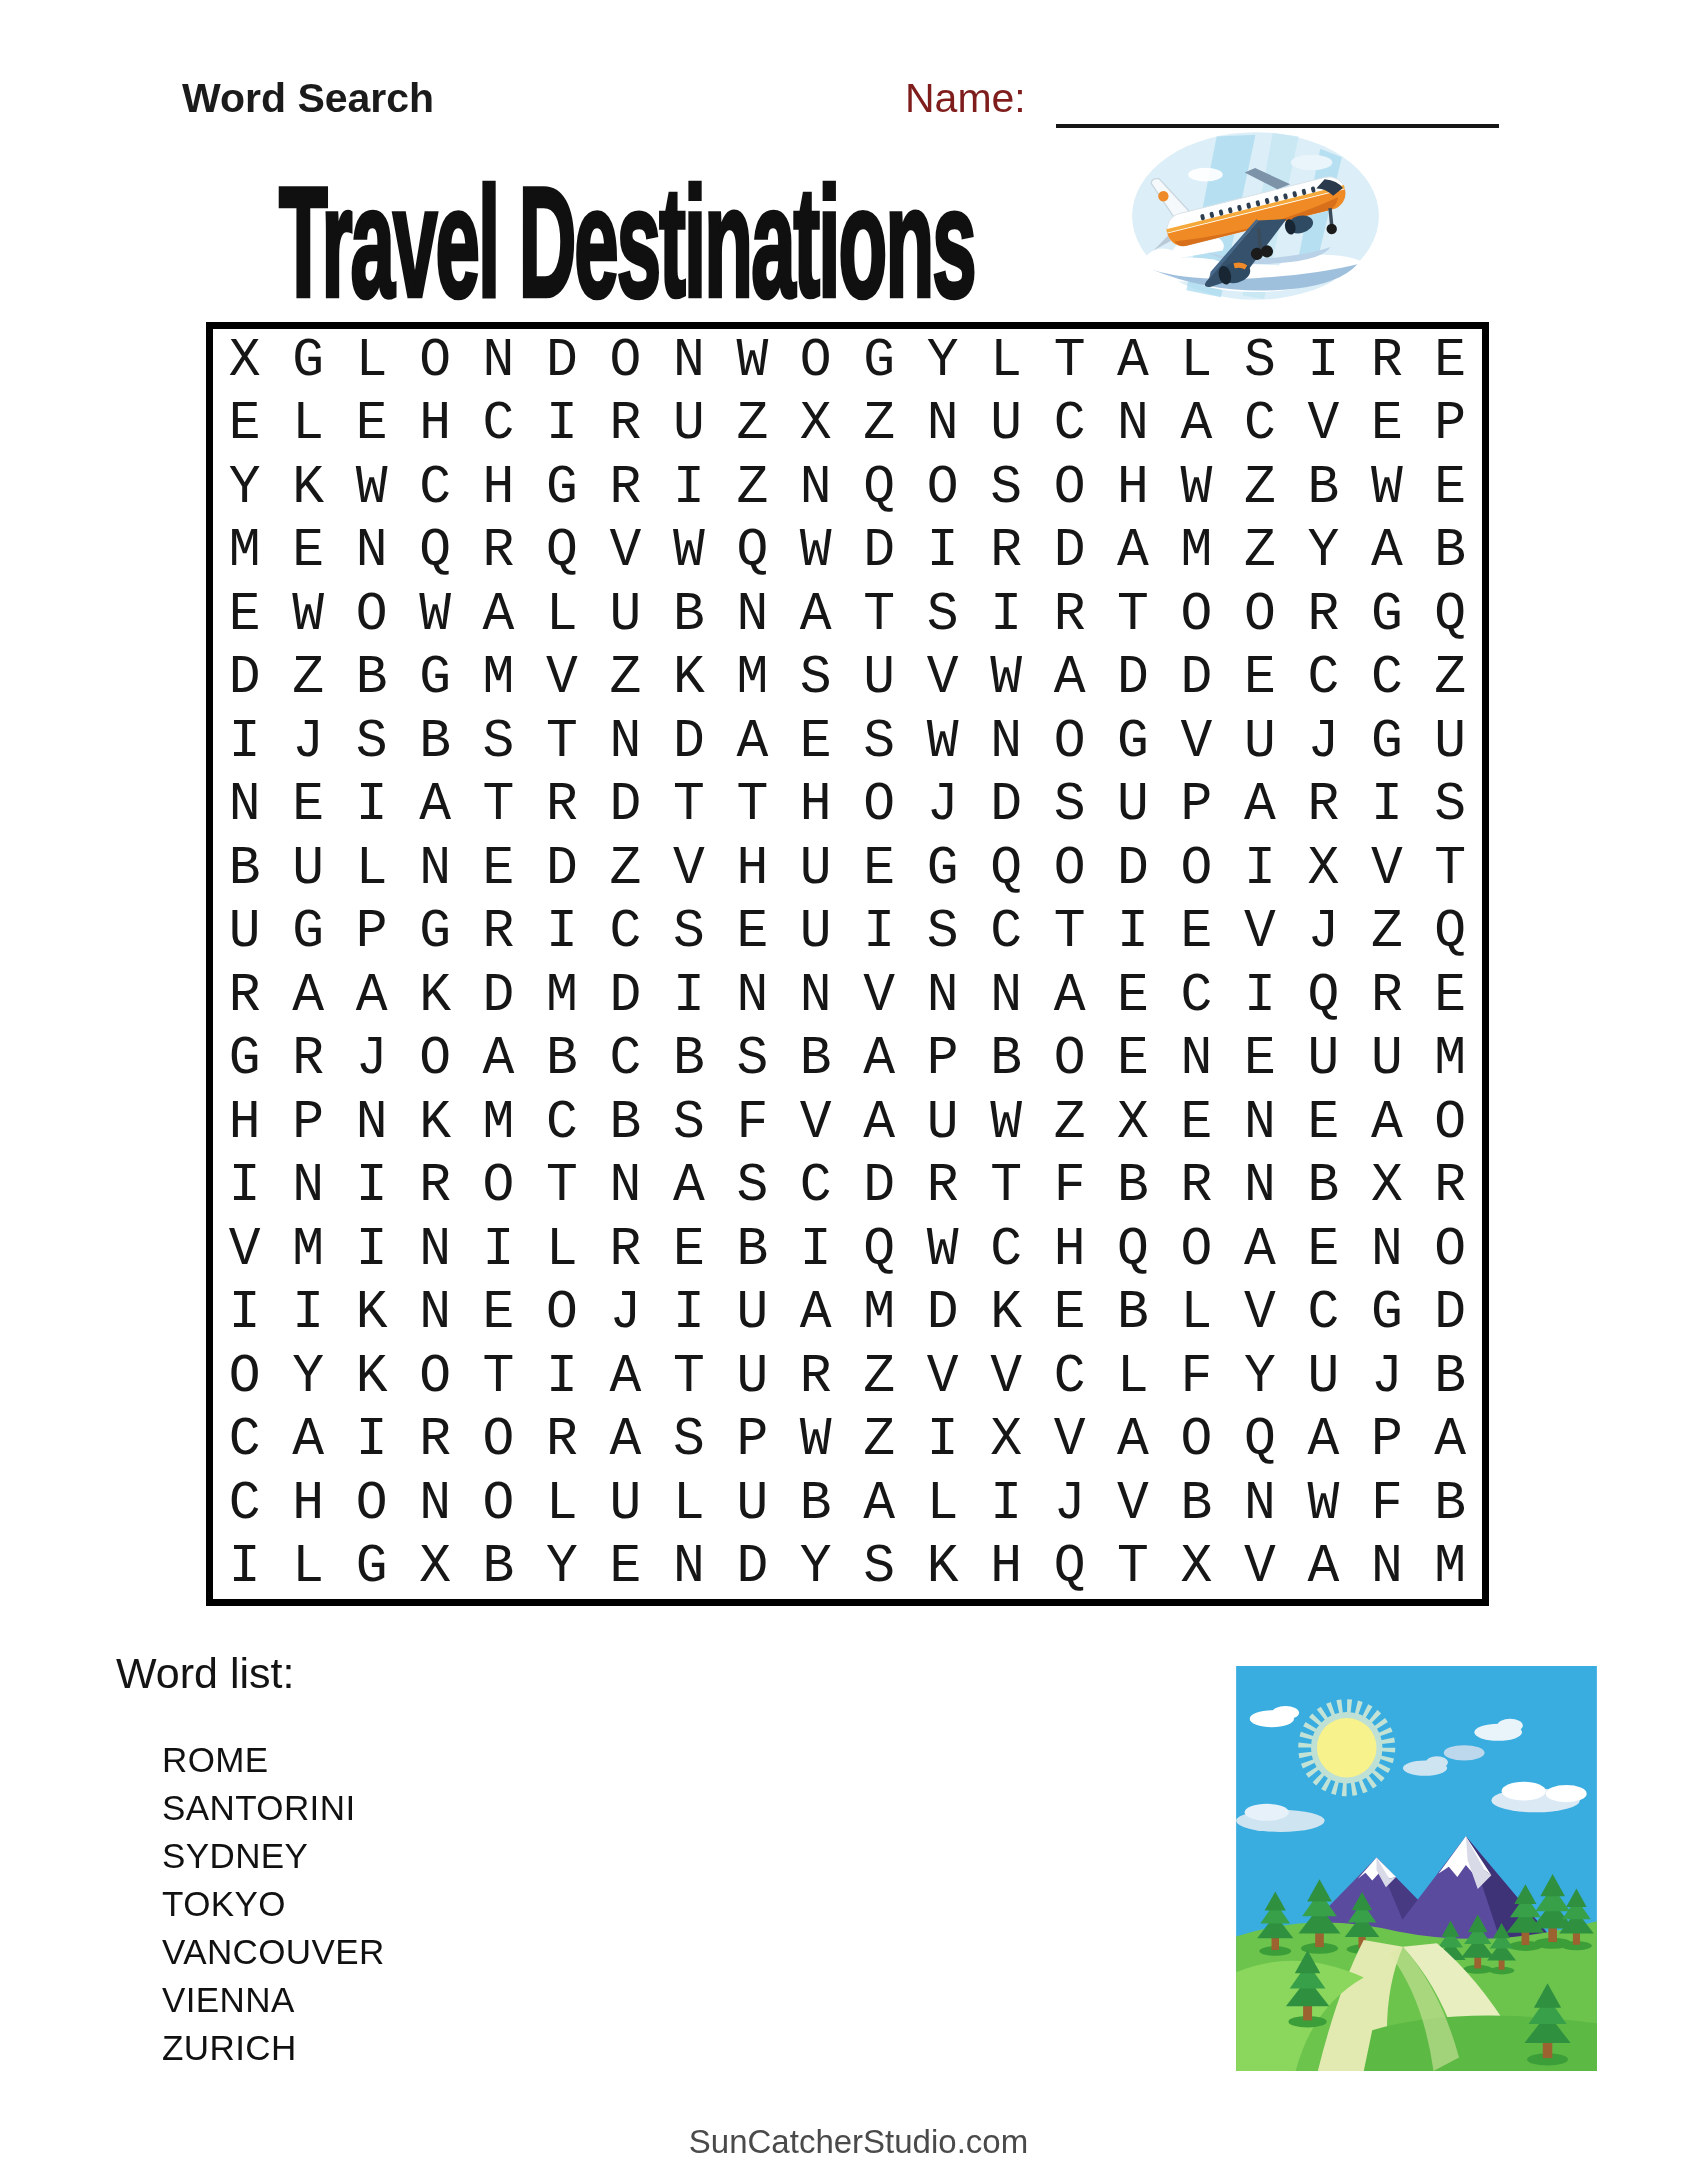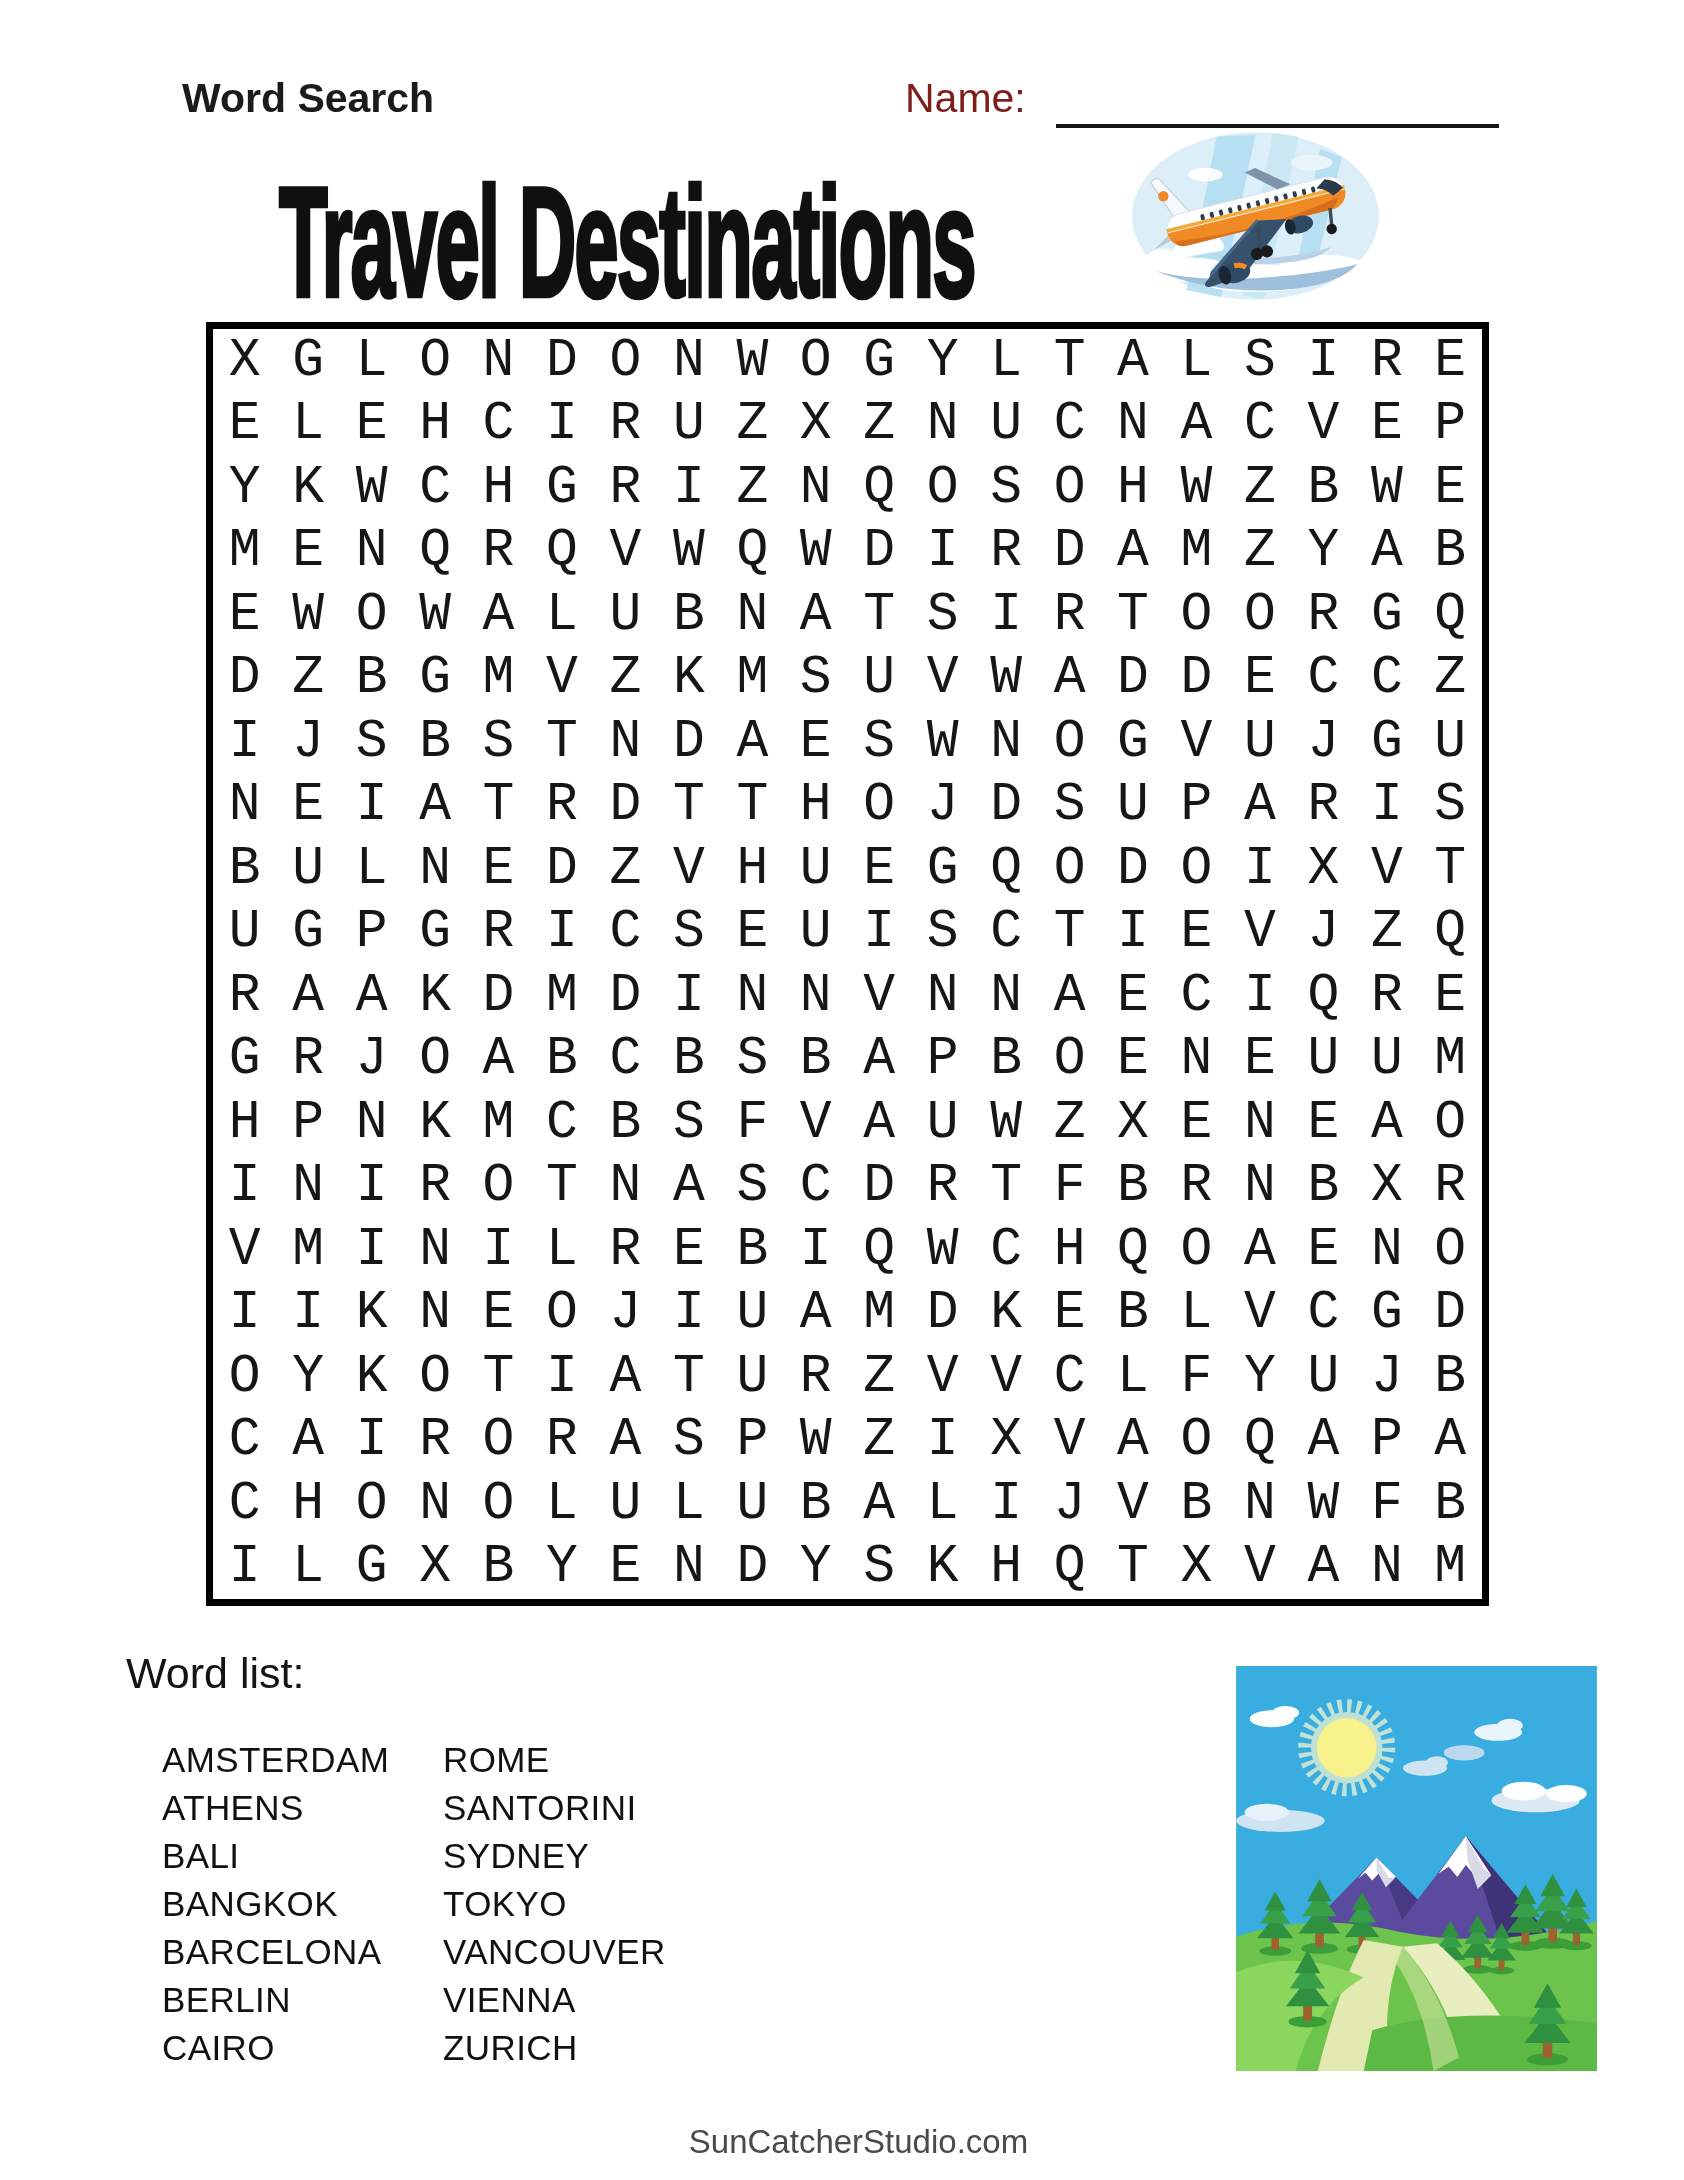--- a/index.html
+++ b/index.html
@@ -23,21 +23,21 @@
   .grid-box{
     position:absolute;left:206px;top:322px;width:1283px;height:1284px;
     border:7.7px solid #000;box-sizing:border-box;background:#fff;
     display:grid;grid-template-columns:repeat(20,1fr);grid-auto-rows:1fr;
   }
   .cell{
     display:flex;align-items:center;justify-content:center;
     font-family:"Liberation Mono",monospace;font-size:53px;color:#161616;
   }
   
-  .wl-label{position:absolute;left:126px;top:1649px;font-size:43px;font-weight:400;color:#141414;}
+  .wl-label{position:absolute;left:116px;top:1649px;font-size:43px;font-weight:400;color:#141414;}
   .wl-columns{position:absolute;left:162px;top:1736px;display:flex;}
   .wcol{width:281px;}
   .wcol:nth-child(3){width:268px;}
   .witem{font-size:35px;line-height:48px;color:#111;letter-spacing:0.4px;}
   
   .landscape-wrap{position:absolute;left:1236px;top:1666px;width:361px;height:405px;}
   
   .footer{position:absolute;left:16px;top:2123px;width:100%;text-align:center;font-size:33px;color:#4a4a4a;}
 </style>
 </head>
@@ -509,29 +509,20 @@
     <span class="cell">X</span>
     <span class="cell">V</span>
     <span class="cell">A</span>
     <span class="cell">N</span>
     <span class="cell">M</span>
   </div>
 
 <div class="wl-label">Word list:</div>
 <div class="wl-columns">
     <div class="wcol">
-      <div class="witem">AMSTERDAM</div>
-      <div class="witem">ATHENS</div>
-      <div class="witem">BALI</div>
-      <div class="witem">BANGKOK</div>
-      <div class="witem">BARCELONA</div>
-      <div class="witem">BERLIN</div>
-      <div class="witem">CAIRO</div>
-    </div>
-    <div class="wcol">
       <div class="witem">ROME</div>
       <div class="witem">SANTORINI</div>
       <div class="witem">SYDNEY</div>
       <div class="witem">TOKYO</div>
       <div class="witem">VANCOUVER</div>
       <div class="witem">VIENNA</div>
       <div class="witem">ZURICH</div>
     </div>
   </div>
 

